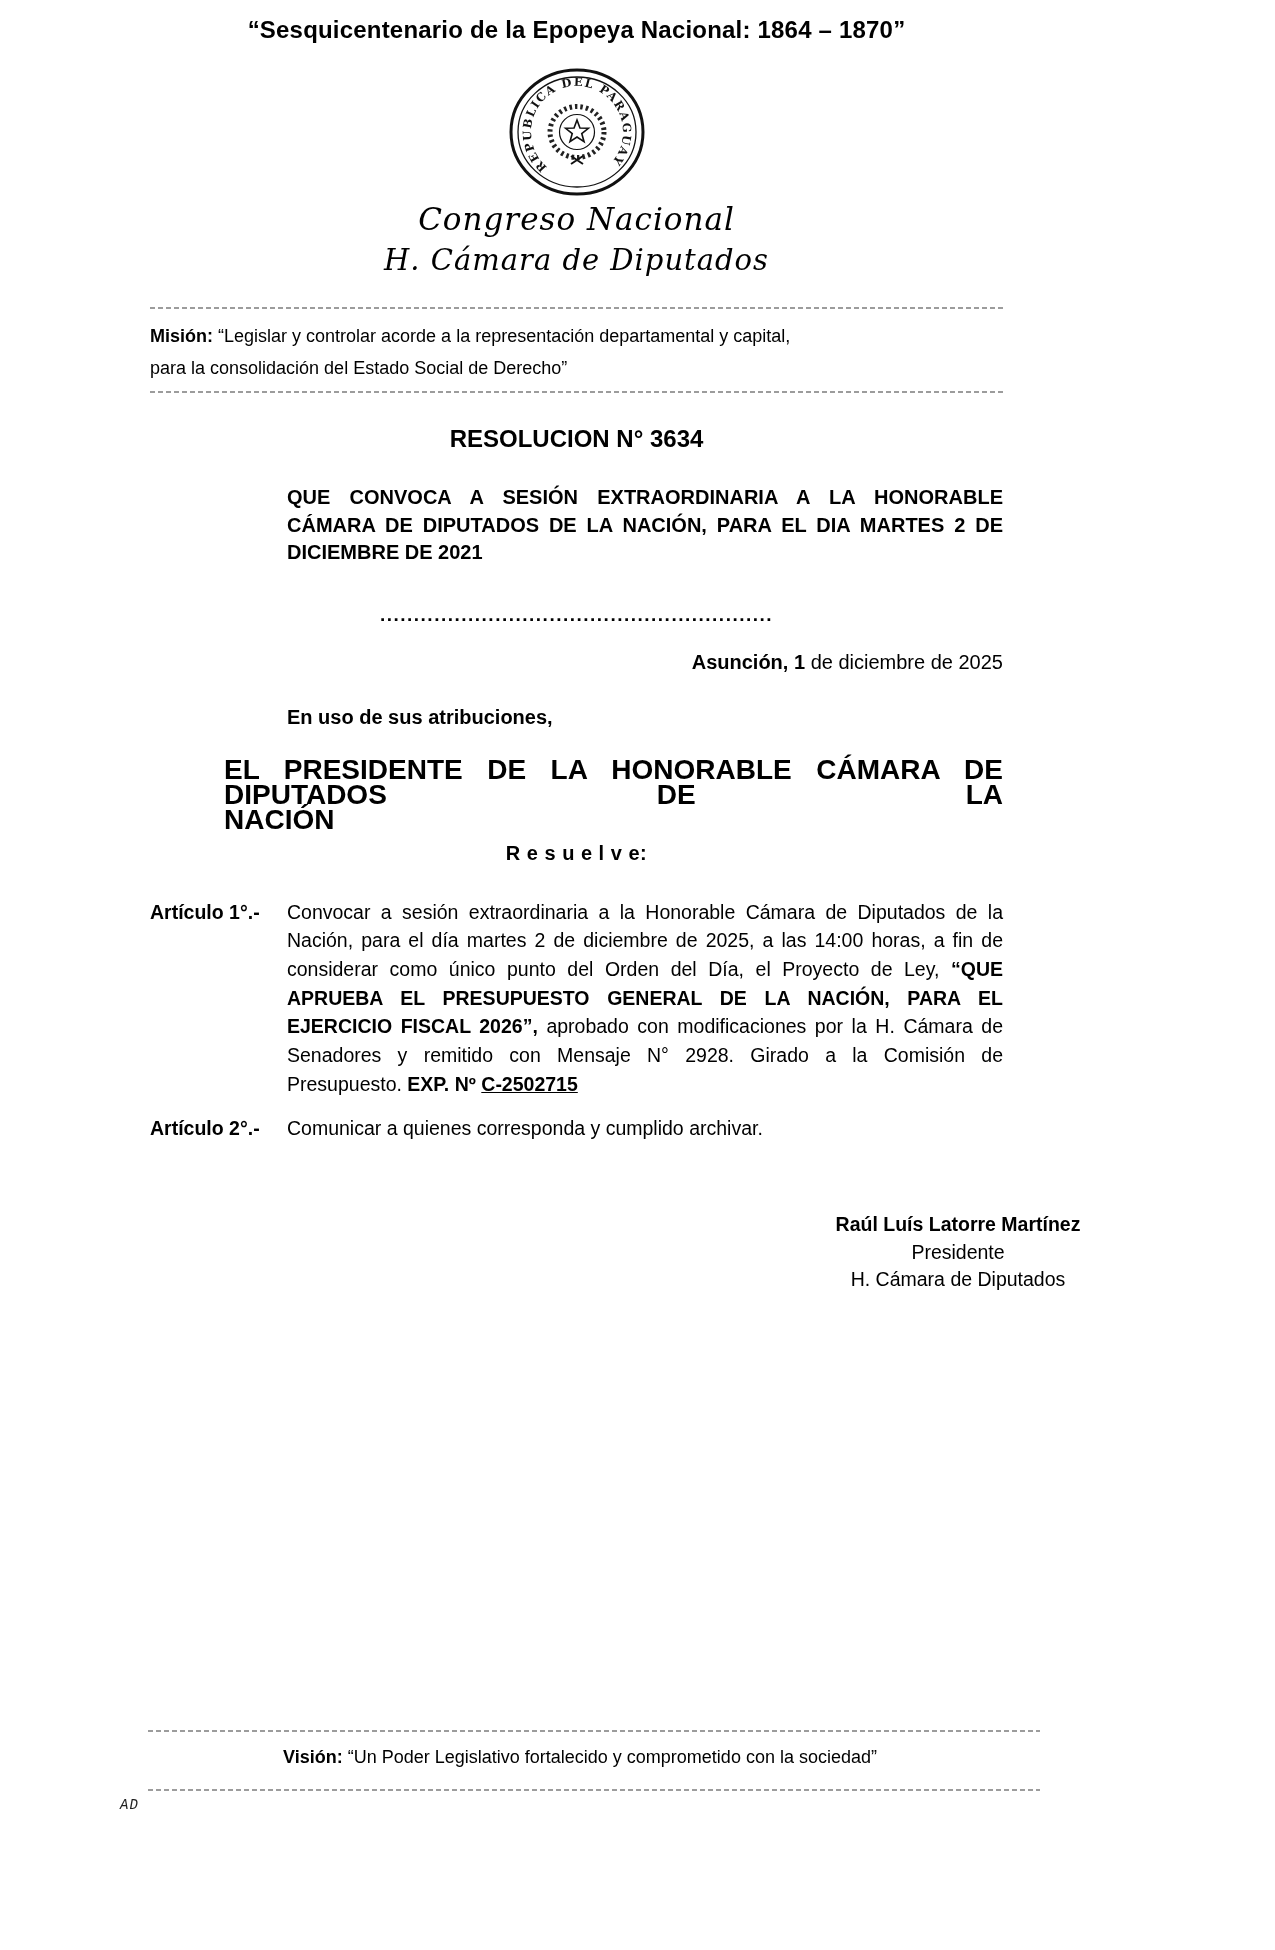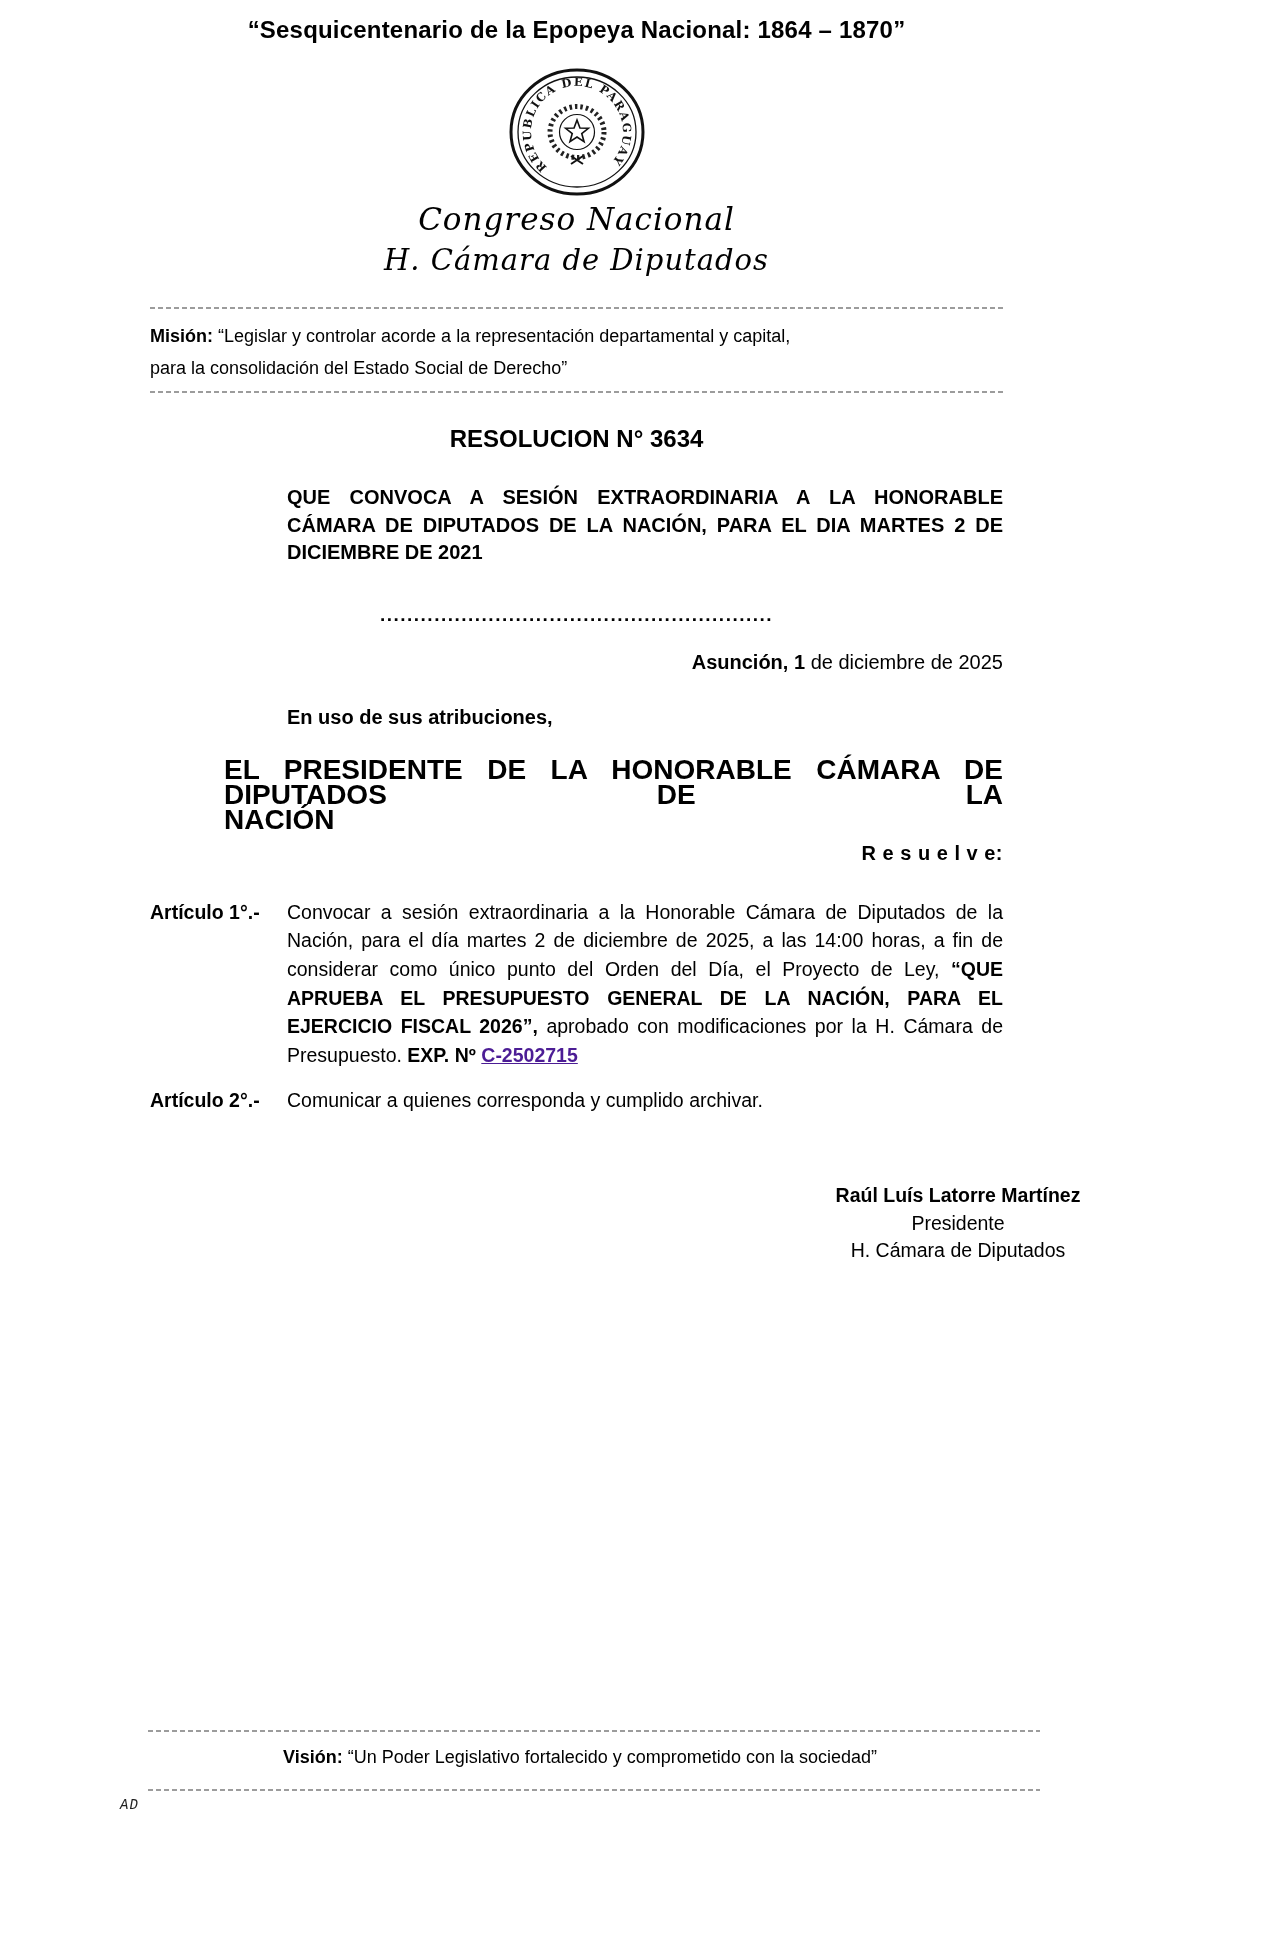--- a/index.html
+++ b/index.html
@@ -49,21 +49,21 @@
   .lline { text-align: left; }
 
   .dots-line {
     margin-top: 38px; text-align: center; font-weight: bold;
     font-size: 19px; line-height: 20px; letter-spacing: 1.5px;
     white-space: nowrap;
   }
   .date-line { margin-top: 25px; text-align: right; font-size: 20px; line-height: 24px; }
   .preamble { margin-top: 31px; margin-left: 137px; font-weight: bold; font-size: 20px; line-height: 24px; }
   .authority { margin-top: 28px; margin-left: 74px; font-weight: bold; font-size: 28px; line-height: 25px; }
-  .resuelve { margin-top: 9px; text-align: right; font-weight: bold; font-size: 20px; line-height: 24px; letter-spacing: 0.5px; }
+  .resuelve { margin-top: 9px; text-align: center; font-weight: bold; font-size: 20px; line-height: 24px; letter-spacing: 0.5px; }
 
   .article { display: flex; font-size: 19.5px; line-height: 28.7px; }
   .article-1 { margin-top: 33px; }
   .article-2 { margin-top: 16px; }
   .art-label { flex: 0 0 137px; font-weight: bold; }
   .art-text { flex: 1; }
   .doc-link { text-decoration: underline; cursor: pointer; font-weight: bold; }
 
   .signature { margin-top: 68px; margin-left: 598px; width: 420px; text-align: center; font-size: 19.5px; line-height: 27.5px; }
   .sig-name { font-weight: bold; }
@@ -138,21 +138,22 @@
     <div class="resuelve">R e s u e l v e:</div>
 
     <div class="article article-1">
       <div class="art-label">Artículo 1°.-</div>
       <div class="art-text">
         <div class="jline">Convocar a sesión extraordinaria a la Honorable Cámara de Diputados de la</div>
         <div class="jline">Nación, para el día martes 2 de diciembre de 2025, a las 14:00 horas, a fin de</div>
         <div class="jline"><span>considerar como único punto del Orden del Día, el Proyecto de Ley, </span><span class="bold">“QUE</span></div>
         <div class="jline bold">APRUEBA EL PRESUPUESTO GENERAL DE LA NACIÓN, PARA EL</div>
         <div class="jline"><span class="bold">EJERCICIO FISCAL 2026”,</span><span> aprobado con modificaciones por la H. Cámara de</span></div>
-        <div class="lline"><span>Presupuesto. </span><span class="bold">EXP. Nº </span><a class="doc-link" style="color: #4c1d95;">C-2502715</a></div>
+        <div class="jline">Senadores y remitido con Mensaje N° 2928. Girado a la Comisión de</div>
+        <div class="lline"><span>Presupuesto. </span><span class="bold">EXP. Nº </span><a class="doc-link" style="color: #000000;">C-2502715</a></div>
       </div>
     </div>
 
     <div class="article article-2">
       <div class="art-label">Artículo 2°.-</div>
       <div class="art-text lline">Comunicar a quienes corresponda y cumplido archivar.</div>
     </div>
 
     <div class="signature">
       <div class="sig-name">Raúl Luís Latorre Martínez</div>

